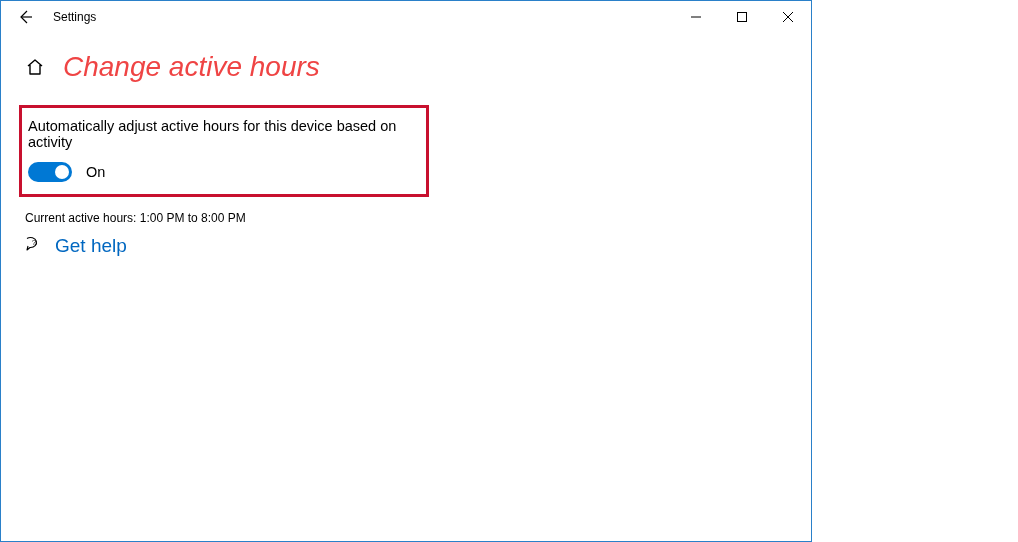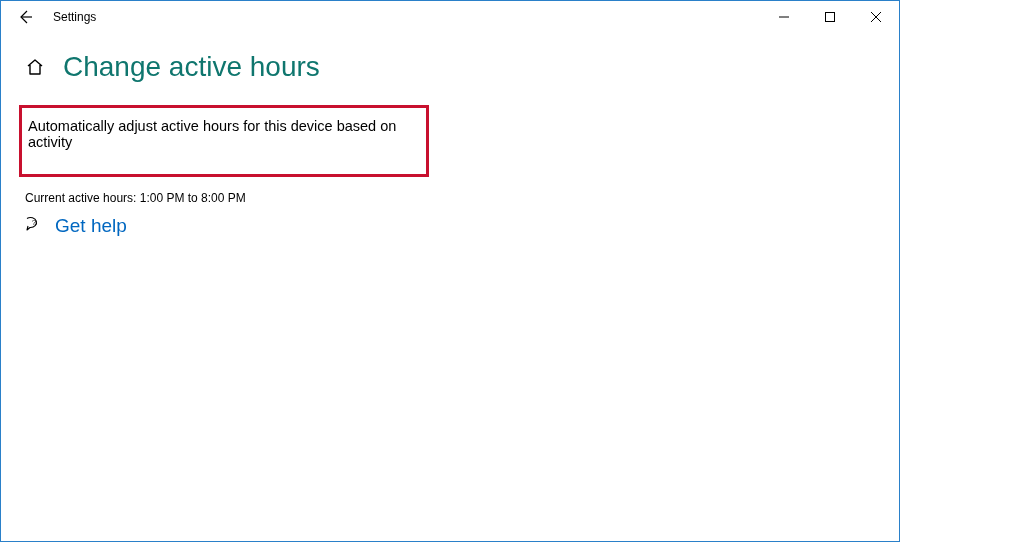--- a/index.html
+++ b/index.html
@@ -7,21 +7,21 @@
     padding: 0;
     width: 1018px;
     height: 542px;
     font-family: "Segoe UI", Tahoma, sans-serif;
     background: #ffffff;
     color: #000000;
     overflow: hidden;
     box-sizing: border-box;
   }
   .window {
-    width: 900px;
+    width: 812px;
     height: 542px;
     box-sizing: border-box;
     border: 1px solid #2a80c9;
     display: flex;
     flex-direction: column;
     position: relative;
     background: #ffffff;
   }
   .titlebar {
     height: 32px;
@@ -59,21 +59,22 @@
     display: flex;
     align-items: center;
     gap: 18px;
     margin-bottom: 22px;
   }
   .home-icon svg { display:block; }
   h1 {
     font-weight: 400;
     font-size: 28px;
     margin: 0;
-    color: #0f766e;
+    color: #ef4444;
+    font-style: italic;
   }
   .desc {
     font-size: 14.5px;
     color: #000;
     margin-bottom: 22px;
   }
   .highlight-box {
     border: 3px solid #c8102e;
     padding: 10px 10px 12px 6px;
     width: 410px;
@@ -163,20 +164,26 @@
         <svg width="20" height="20" viewBox="0 0 20 20">
           <path d="M3 9 L10 3 L17 9 M5 8 L5 17 L15 17 L15 8" stroke="#000" stroke-width="1.4" fill="none" stroke-linejoin="round"></path>
         </svg>
       </span>
       <h1>Change active hours</h1>
     </div>
 
 
     <div class="highlight-box">
       <div class="setting-label">Automatically adjust active hours for this device based on activity</div>
+      <div class="toggle-row">
+        <div class="toggle">
+          <div class="knob"></div>
+        </div>
+        <span class="toggle-text">On</span>
+      </div>
     </div>
 
     <div class="current-hours">Current active hours: 1:00 PM to 8:00 PM</div>
 
     <div class="help-row">
       <span>
         <svg width="18" height="18" viewBox="0 0 18 18">
           <path d="M2 3.5 a6 5 0 1 1 3 9 L2 15 L3 11" stroke="#000" stroke-width="1.1" fill="none" stroke-linejoin="round"></path>
           <text x="9" y="9.5" font-size="8" text-anchor="middle" fill="#000">?</text>
         </svg>

